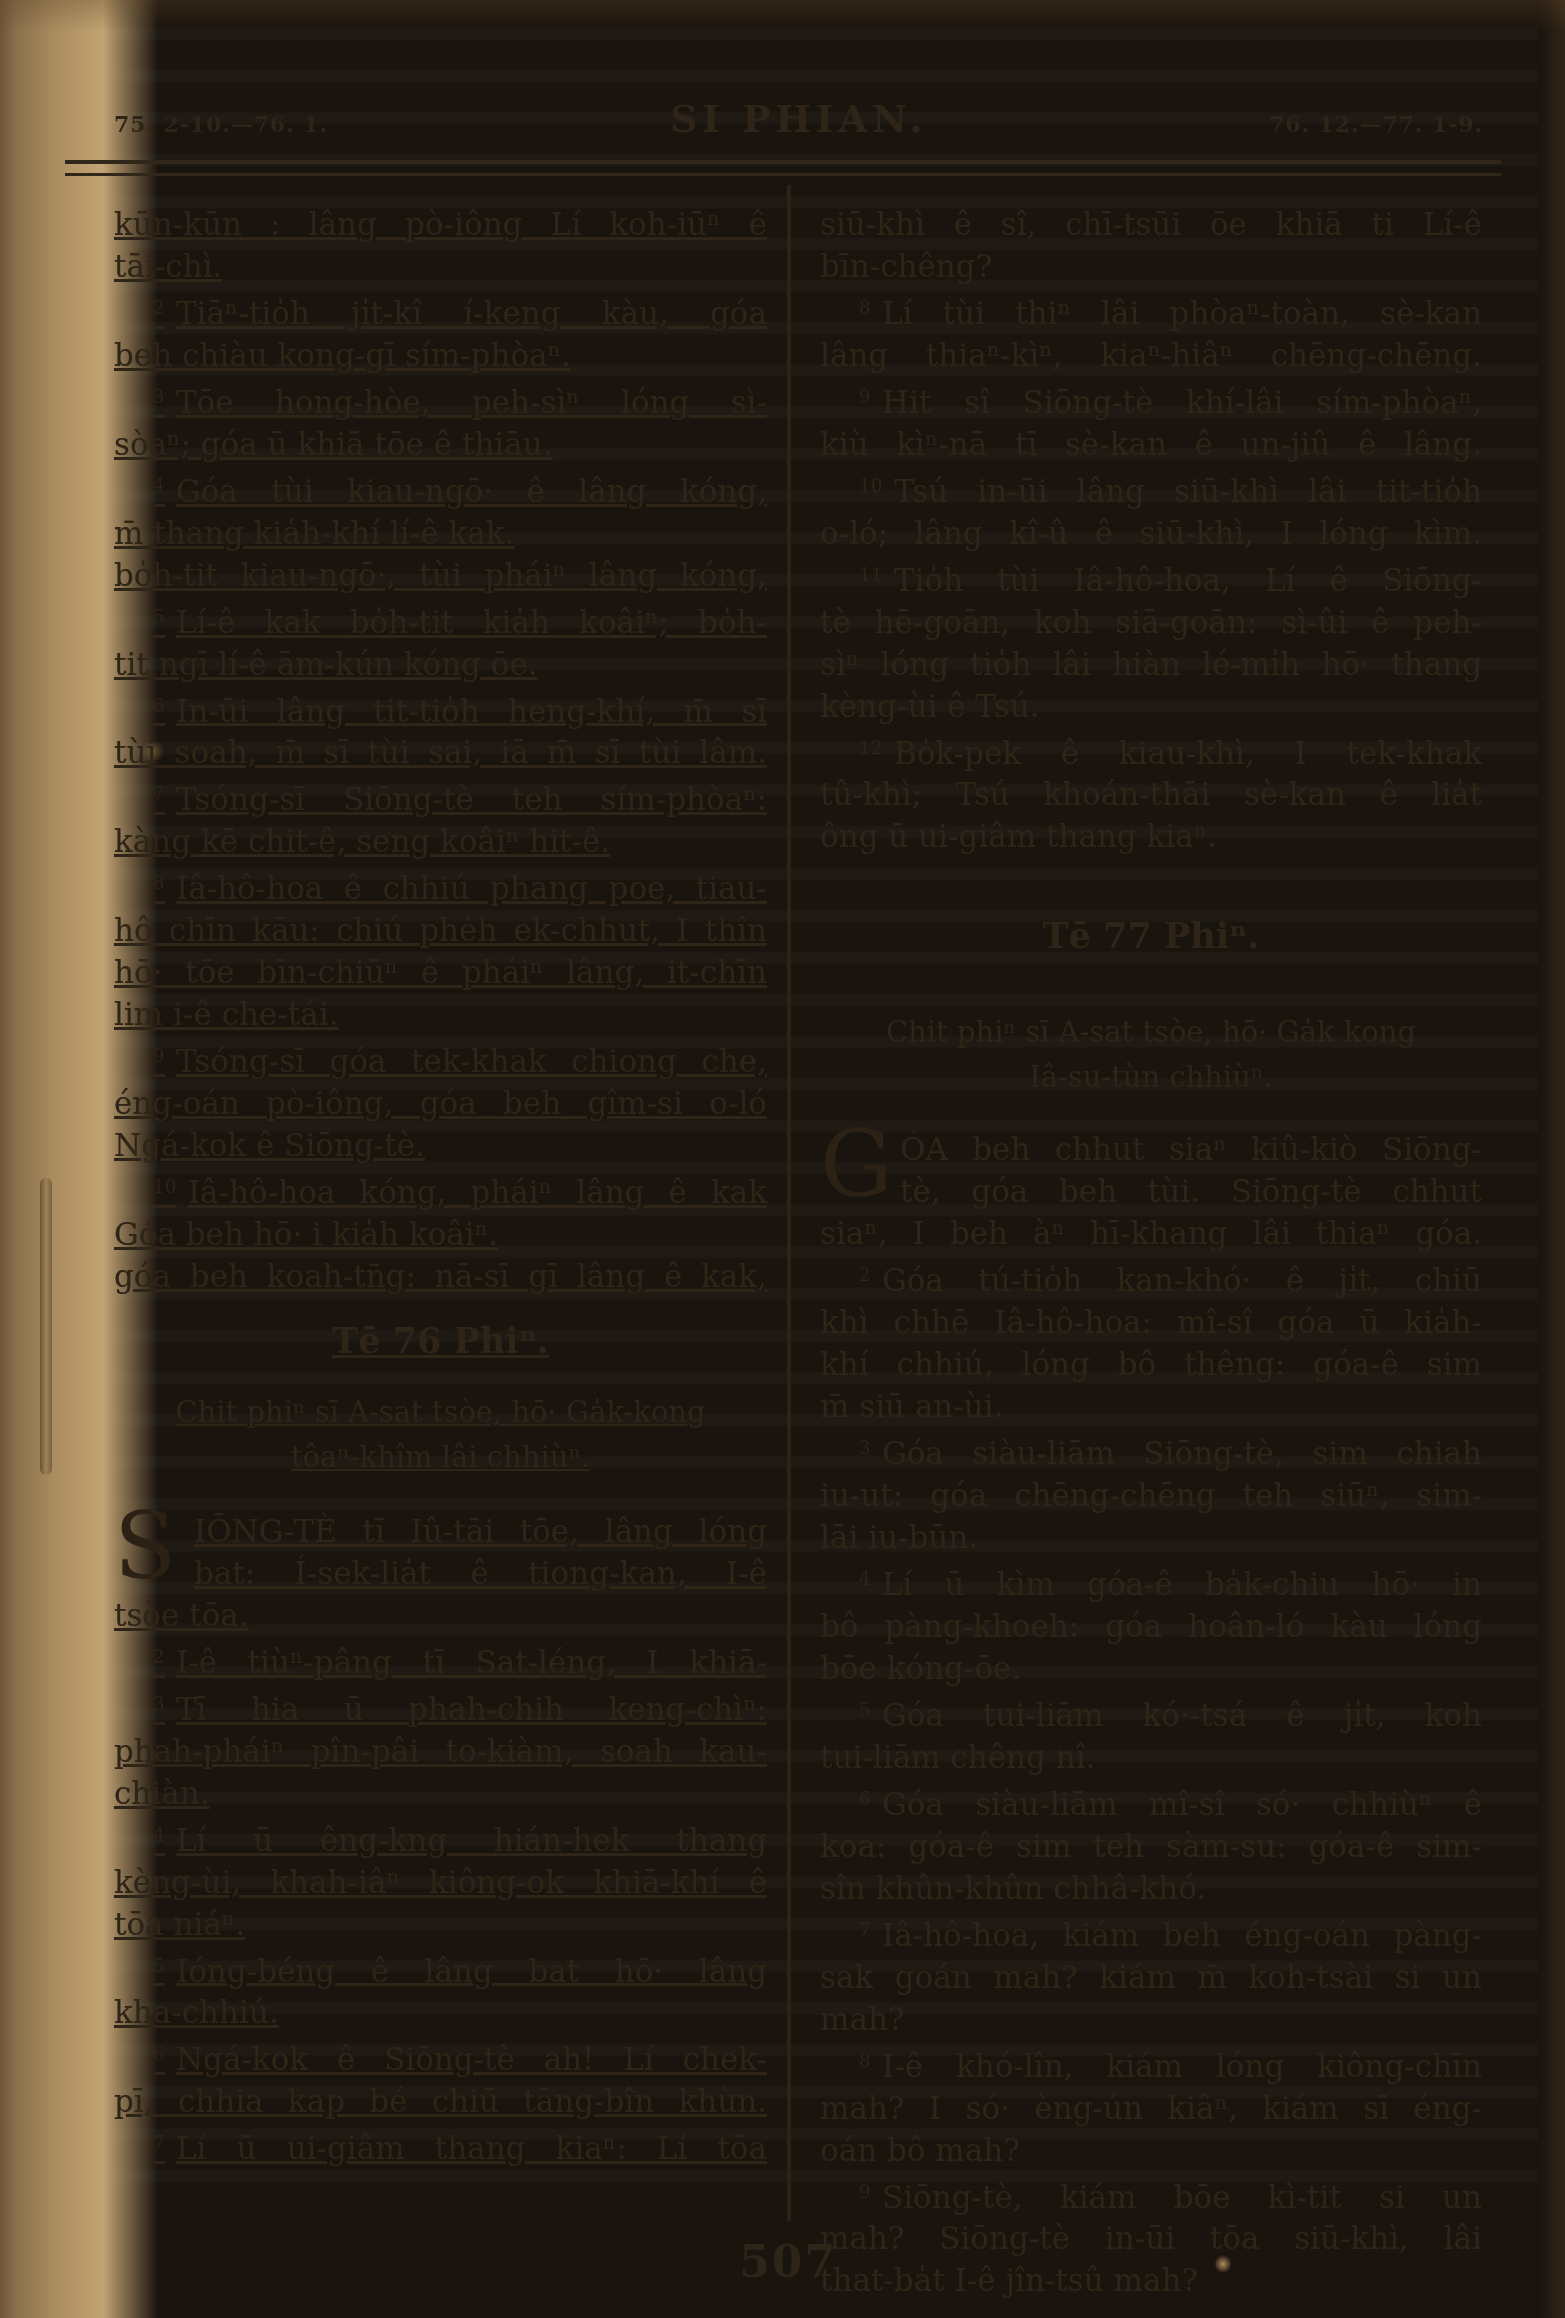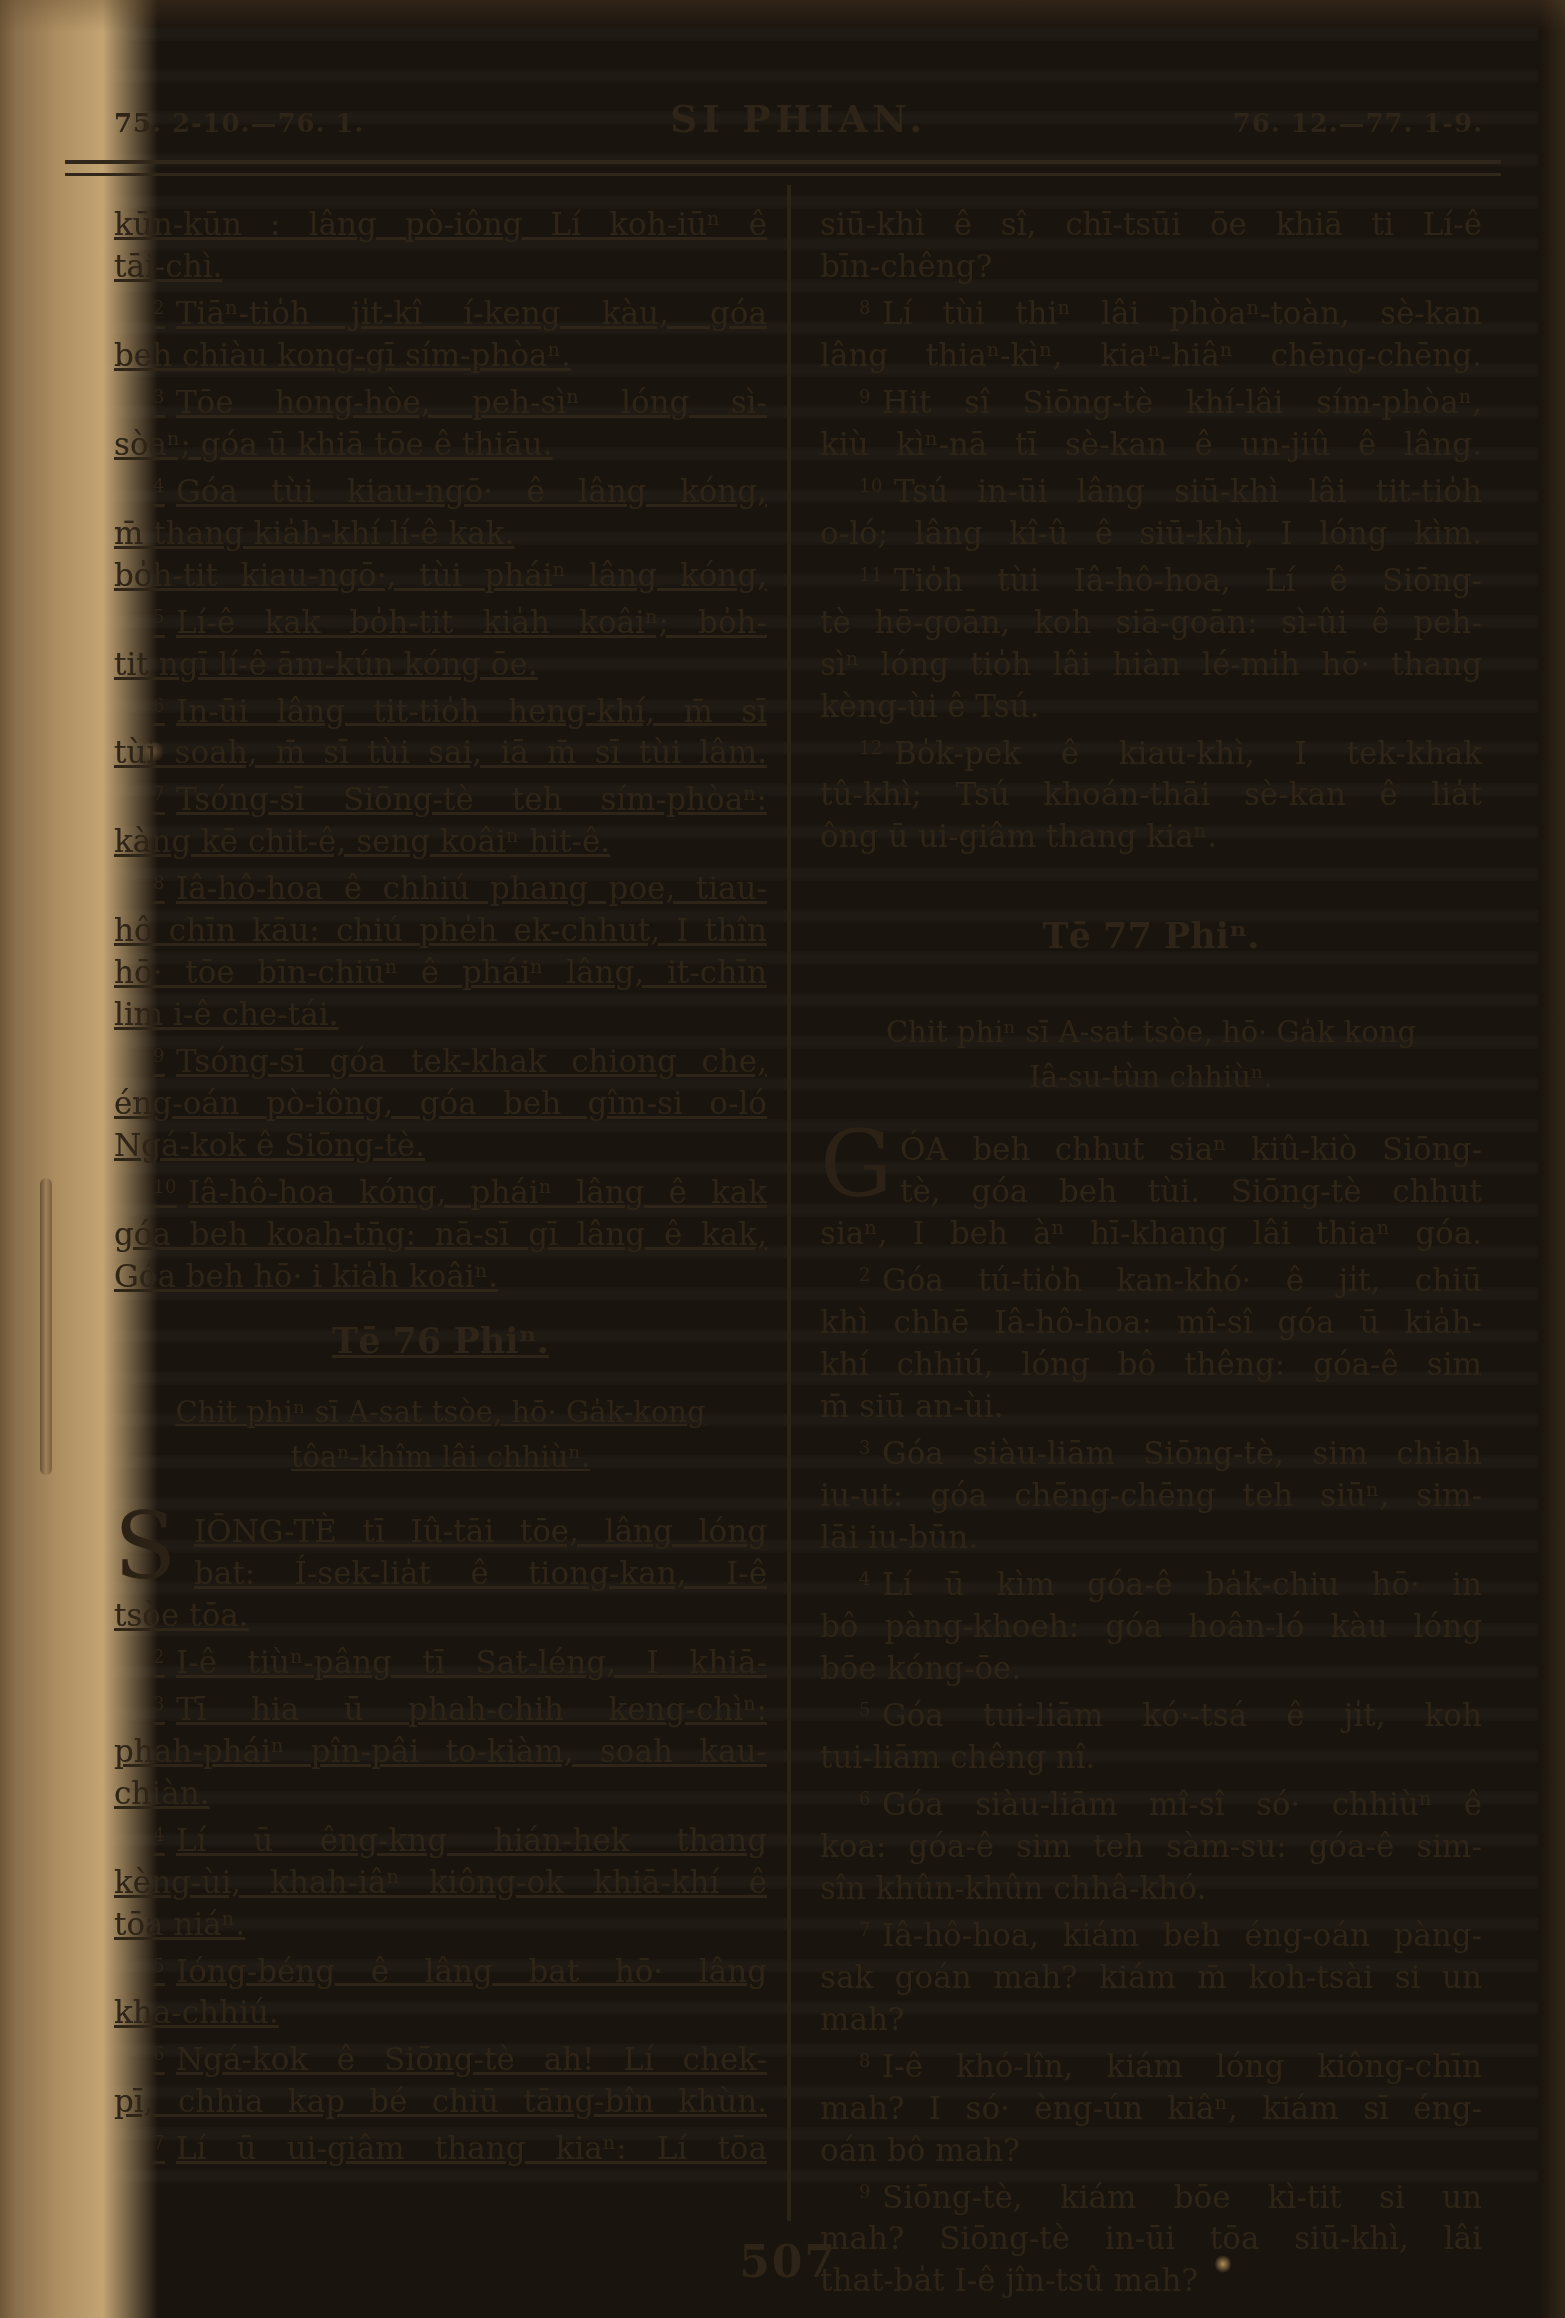--- a/index.html
+++ b/index.html
@@ -21,21 +21,21 @@
     background:linear-gradient(90deg,rgba(62,45,24,.55),rgba(150,120,80,.35),rgba(62,45,24,.45));
     box-shadow:0 -83px 28px -18.5px rgba(62,45,24,.25), 0 83px 28px -18.5px rgba(62,45,24,.25);}
   #edge-top{position:absolute;left:0;right:0;top:0;height:32px;background:linear-gradient(180deg,rgba(90,66,38,.35),rgba(90,66,38,0));}
   #edge-right{position:absolute;top:0;bottom:0;right:0;width:26px;background:linear-gradient(270deg,rgba(110,82,48,.30),rgba(110,82,48,0));}
   .stain{position:absolute;border-radius:50%;}
   #stain1{left:1215px;top:2254px;width:16px;height:20.4px;background:radial-gradient(circle,#b08d5a,rgba(176,141,90,0) 70%);}
   #stain2{left:139px;top:742px;width:28px;height:18.5px;background:radial-gradient(circle,rgba(160,120,70,.5),rgba(160,120,70,0) 70%);}
 
   
   #header{position:absolute;left:114px;right:83px;top:96px;display:flex;align-items:baseline;}
-  .href{flex:1;font-weight:bold;font-size:26px;letter-spacing:0.9px;white-space:nowrap;}
+  .href{flex:1;font-weight:bold;font-size:22px;letter-spacing:0.9px;white-space:nowrap;}
   #h-left{text-align:left;}
   #h-right{text-align:right;}
   #h-title{flex:0 0 auto;font-weight:bold;font-size:38px;letter-spacing:4.6px;padding:0 18.5px;}
 
   #rules{position:absolute;left:65px;right:65px;top:160px;height:9.3px;
     border-top:4.2px solid #30261a;border-bottom:3.7px solid #30261a;}
   #divider{position:absolute;left:787px;top:185px;width:4.2px;height:2036px;background:#2c2317;}
 
   
   .col{position:absolute;top:203px;font-size:31px;line-height:42px;}
@@ -98,22 +98,22 @@
       <div class="line body just ind"><span class="vn">7</span><span class="tx">Tsóng-sī Siōng-tè teh sím-phòaⁿ:</span></div>
       <div class="line body"><span class="tx">kàng kē chit-ê, seng koâiⁿ hit-ê.</span></div>
       <div class="line body just ind"><span class="vn">8</span><span class="tx">Iâ-hô-hoa ê chhiú phang poe, tiau-</span></div>
       <div class="line body just"><span class="tx">hô chīn kāu: chiú phe̍h ek-chhut, I thîn</span></div>
       <div class="line body just"><span class="tx">hō· tōe bīn-chiūⁿ ê pháiⁿ lâng, it-chīn</span></div>
       <div class="line body"><span class="tx">lim i-ê che-tái.</span></div>
       <div class="line body just ind"><span class="vn">9</span><span class="tx">Tsóng-sī góa tek-khak chiong che,</span></div>
       <div class="line body just"><span class="tx">éng-oán pò-iông, góa beh gîm-si o-ló</span></div>
       <div class="line body"><span class="tx">Ngá-kok ê Siōng-tè.</span></div>
       <div class="line body just ind"><span class="vn">10</span><span class="tx">Iâ-hô-hoa kóng, pháiⁿ lâng ê kak</span></div>
+      <div class="line body"><span class="tx">Góa beh hō· i kia̍h koâiⁿ.</span></div>
       <div class="line body just"><span class="tx">góa beh koah-tn̄g: nā-sī gī lâng ê kak,</span></div>
-      <div class="line body"><span class="tx">Góa beh hō· i kia̍h koâiⁿ.</span></div>
       <div class="line head"><span class="tx">Tē 76 Phiⁿ.</span></div>
       <div class="line sub"><span class="tx">Chit phiⁿ sī A-sat tsòe, hō· Ga̍k-kong</span></div>
       <div class="line sub2"><span class="tx">tôaⁿ-khîm lâi chhiùⁿ.</span></div>
       <div class="line body just dropline"><span class="drop">S</span><span class="tx">IŌNG-TÈ tī Iû-tāi tōe, lâng lóng</span></div>
       <div class="line body just dind"><span class="tx">bat: Í-sek-lia̍t ê tiong-kan, I-ê</span></div>
       <div class="line body"><span class="tx">tsòe tōa.</span></div>
       <div class="line body just ind"><span class="vn">2</span><span class="tx">I-ê tiùⁿ-pâng tī Sat-léng, I khiā-</span></div>
       <div class="line body just ind"><span class="vn">3</span><span class="tx">Tī hia ū phah-chih keng-chìⁿ:</span></div>
       <div class="line body just"><span class="tx">phah-pháiⁿ pîn-pâi to-kiàm, soah kau-</span></div>
       <div class="line body"><span class="tx">chiàn.</span></div>

